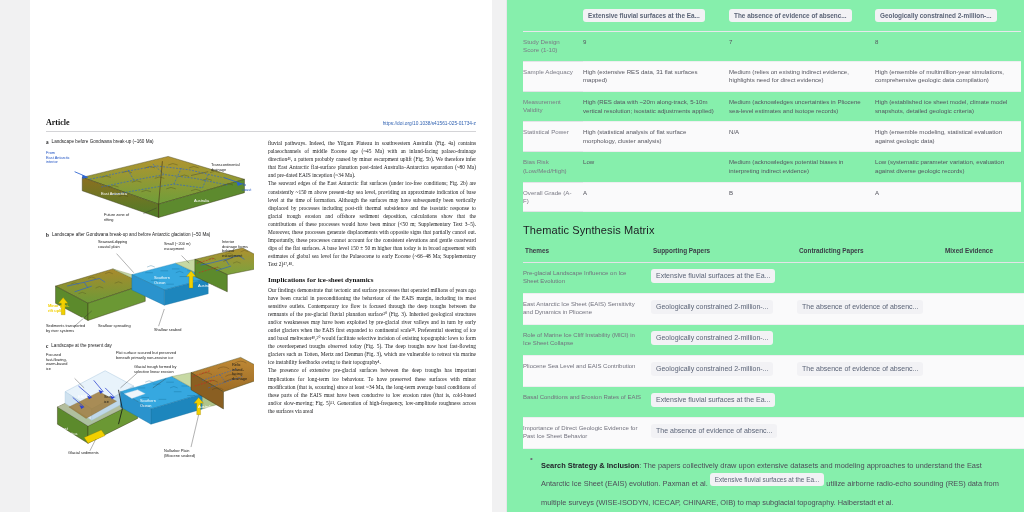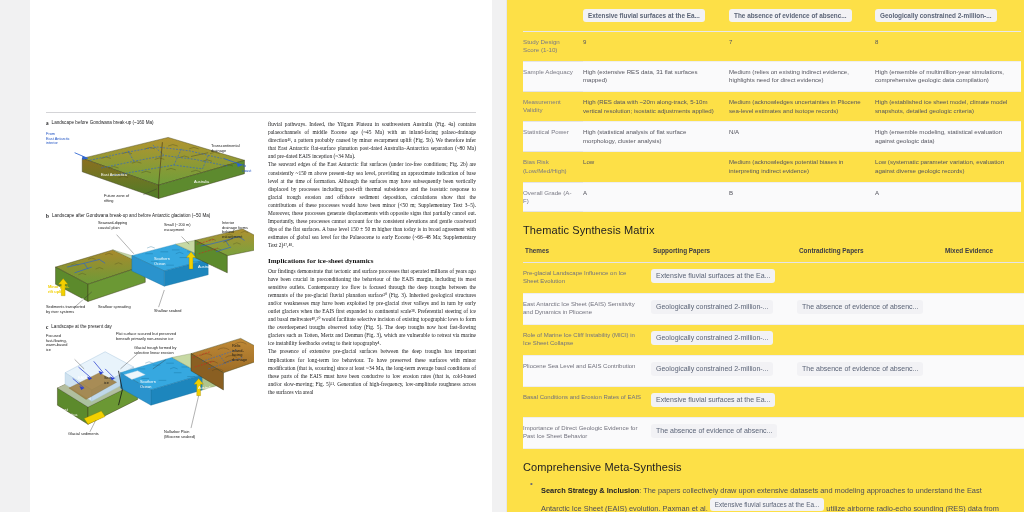--- a/index.html
+++ b/index.html
@@ -68,21 +68,21 @@
   .lbl {
     position: absolute; font-size: 3.9px; line-height: 4.6px;
     color: #1a1a1a; white-space: pre-line;
   }
   .lbl.blue { color: #2255c4; }
   .lbl.wht  { color: #ffffff; }
   .lbl.yel  { color: #f2d000; font-weight: bold; }
 
   
   .right-pane {
-    flex: 1 1 auto; height: 512px; background: #fde047;
+    flex: 1 1 auto; height: 512px; background: #86efac;
     border-left: 1px solid #e7e7ea;
     overflow: hidden; position: relative;
     padding: 0 14px 0 16px;
   }
   .tbl { width: 100%; border-collapse: collapse; table-layout: fixed; }
   .tbl th, .tbl td {
     text-align: left; vertical-align: top;
     padding: 6px 8px 6px 0;
     border-bottom: 1px solid #eeeef1;
   }
@@ -141,20 +141,24 @@
 
   <div class="pdf-pane">
 
     <div class="pdf-page" style="height:212px;padding-top:8px;">
       
       
       
     </div>
 
     <div class="pdf-page second">
+      <div class="pg-head">
+        <span class="art">Article</span>
+        <span class="doi">https://doi.org/10.1038/s41561-025-01734-z</span>
+      </div>
       <div class="pg-rule"></div>
 
       <div class="pdf-cols">
 
         <div class="pdf-col">
 
           <div class="fig-panel">
             <div class="fig-cap">
               <b>a</b>
               <span>Landscape before Gondwana break-up (~160 Ma)</span>
@@ -588,20 +592,19 @@
         </tr>
         <tr>
           <td class="theme-cell">Importance of Direct Geologic Evidence for Past Ice Sheet Behavior</td>
           <td><span class="chip lg">The absence of evidence of absenc...</span></td>
           <td></td>
           <td></td>
         </tr>
       </tbody>
     </table>
 
-    <h2 class="h2">Comprehensive Meta-Synthesis</h2>
     <ul class="bullets">
       <li>
         <span class="bullet-txt"><b>Search Strategy &amp; Inclusion</b><span>: The papers collectively draw upon extensive datasets and modeling approaches to understand the East Antarctic Ice Sheet (EAIS) evolution. Paxman et al. </span><span class="chip">Extensive fluvial surfaces at the Ea...</span><span> utilize airborne radio-echo sounding (RES) data from multiple surveys (WISE-ISODYN, ICECAP, CHINARE, OIB) to map subglacial topography. Halberstadt et al. </span></span>
       </li>
     </ul>
   </div>
 </div>
 
 </body></html>

